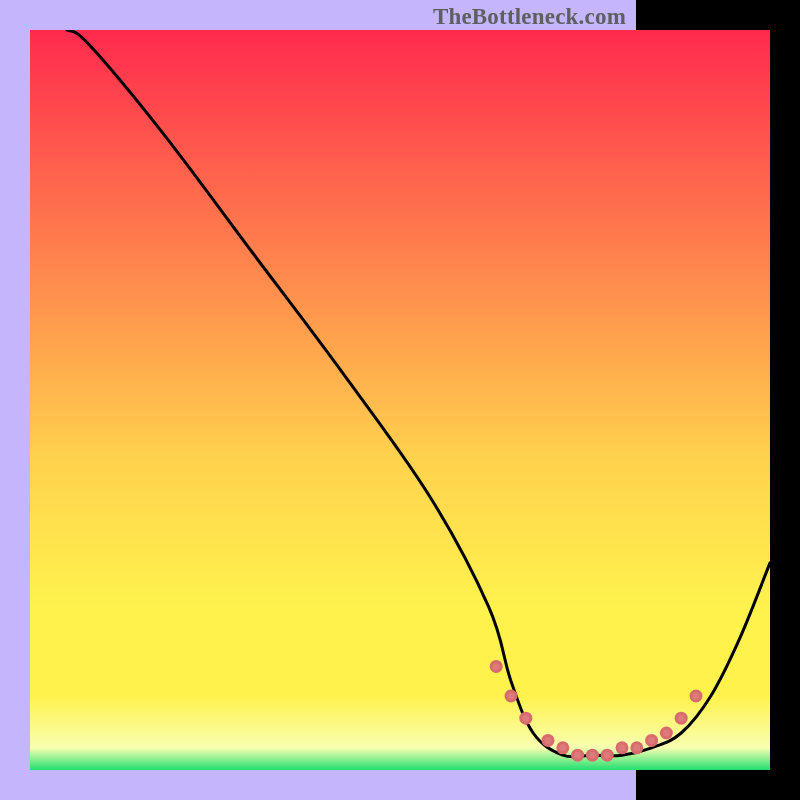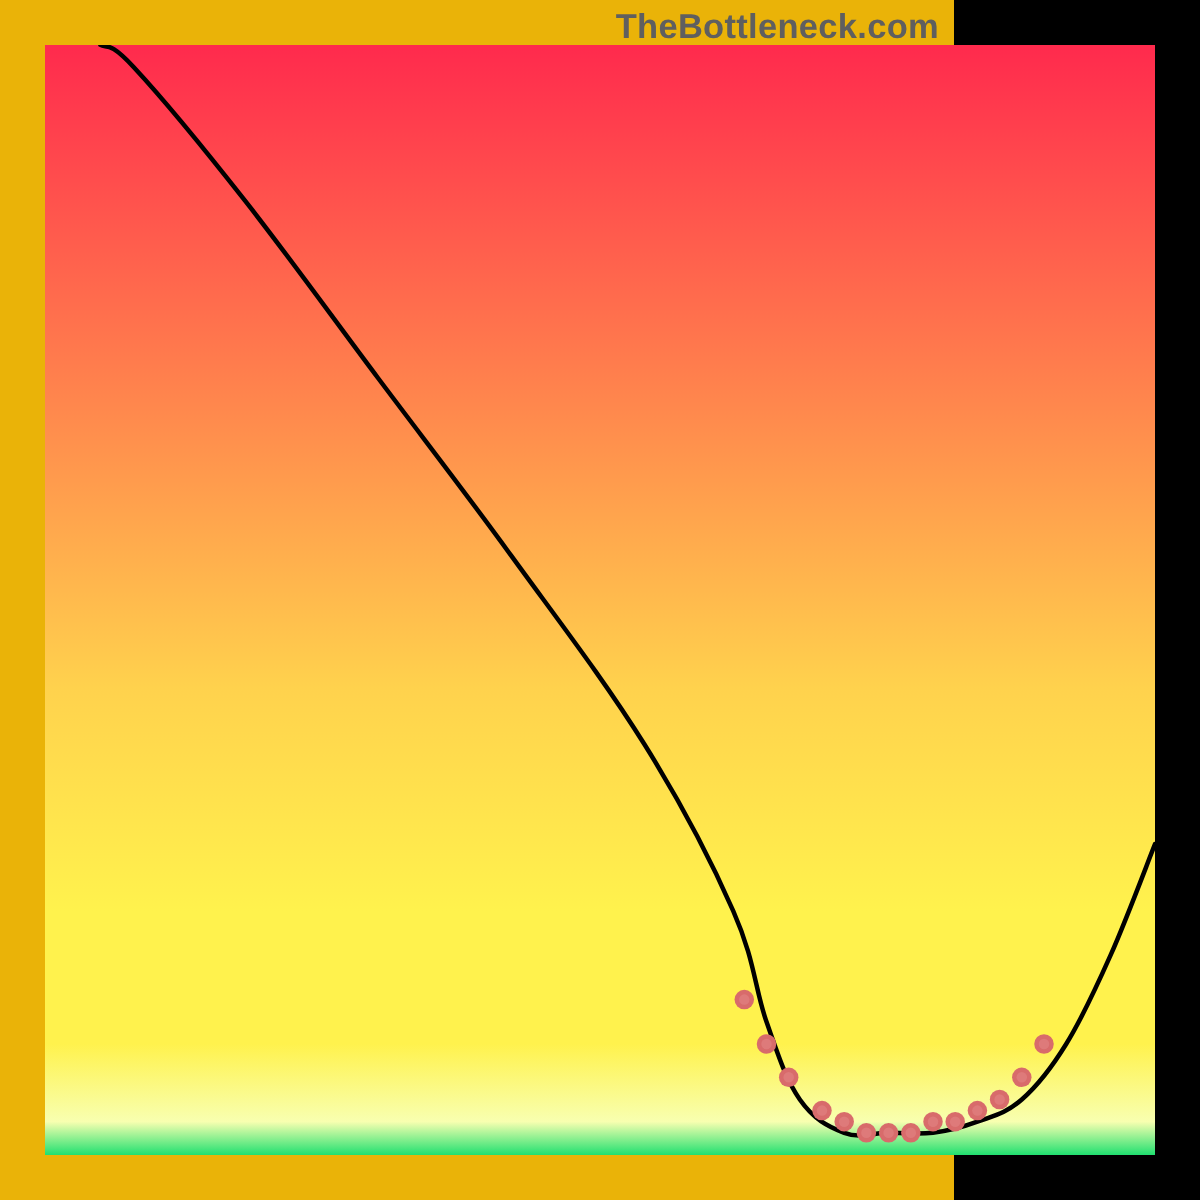--- a/index.html
+++ b/index.html
@@ -8,21 +8,22 @@
     width: 800px;
     height: 800px;
     background: #000;
     overflow: hidden;
     font-family: Arial, Helvetica, sans-serif;
   }
   .frame {
     position: relative;
     width: 636px;
     height: 800px;
-    background: #eab308;
+    background: #c4b5fd;
+    font-family: Liberation Serif, serif;
   }
   .watermark {
     position: absolute;
     top: 4px;
     right: 10px;
     color: #5f5f5f;
     font-size: 23px;
     font-weight: 600;
     letter-spacing: 0.2px;
     z-index: 10;

